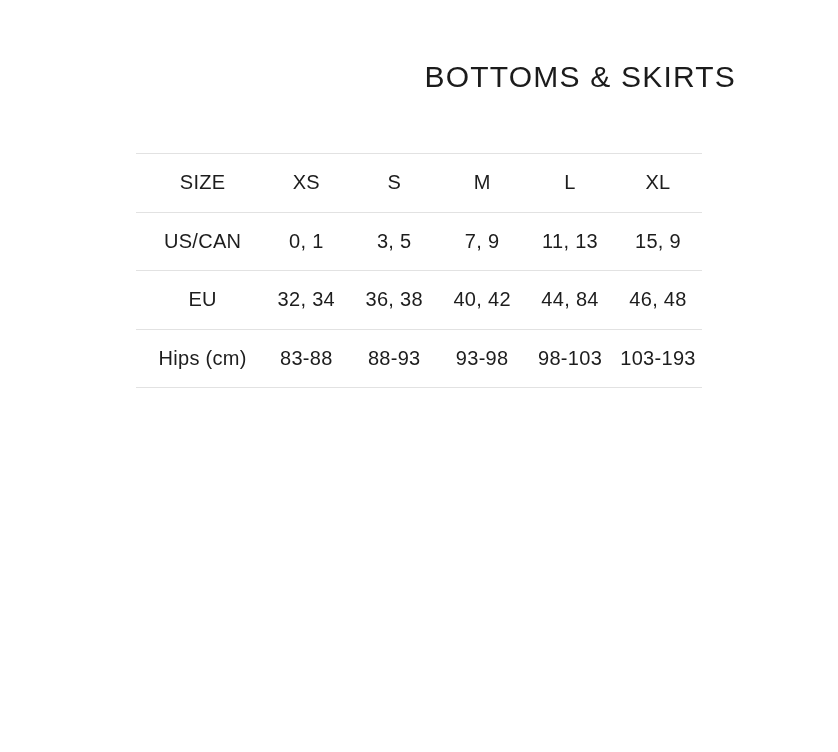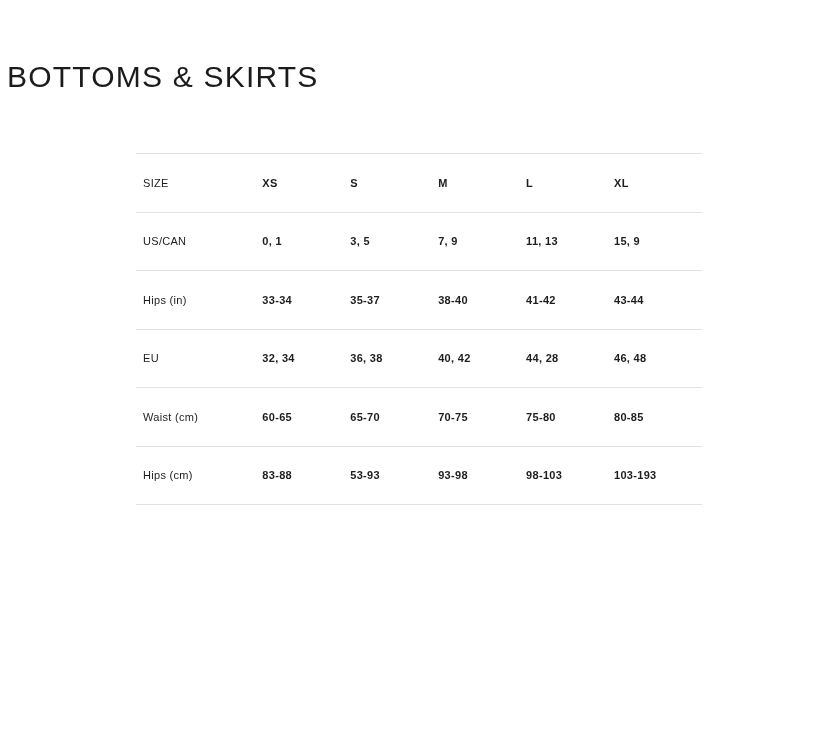--- a/index.html
+++ b/index.html
@@ -16,23 +16,23 @@
   }
   .page {
     position: relative;
     width: 838px;
     height: 752px;
     box-sizing: border-box;
   }
   .title {
     position: absolute;
     top: 60px;
-    left: 7px;
+    left: 16px;
     width: 720px;
-    text-align: left;
+    text-align: right;
     font-size: 30px;
     font-weight: 400;
     letter-spacing: 1.2px;
     color: #1b1b1b;
   }
   .table-wrap {
     position: absolute;
     top: 153px;
     left: 136px;
     width: 566px;
@@ -43,38 +43,37 @@
     table-layout: fixed;
   }
   table.size-chart tr {
     border-bottom: 1px solid #e2e2e2;
   }
   table.size-chart tr:first-child {
     border-top: 1px solid #e2e2e2;
   }
   table.size-chart th,
   table.size-chart td {
-    text-align: left;
+    text-align: center;
     font-weight: 400;
-    font-size: 11px;
+    font-size: 20px;
     color: #1d1d1d;
     padding: 0;
     height: 57.5px;
     vertical-align: middle;
     letter-spacing: 0.3px;
   }
   table.size-chart th:first-child,
   table.size-chart td:first-child {
     width: 118px;
     padding-left: 7px;
   }
   table.size-chart th.col,
   table.size-chart td.col {
     width: 87px;
-    font-weight: bold;
   }
   .row-label {
     white-space: nowrap;
   }
 </style>
 </head>
 <body>
 
 <div class="page">
 
@@ -95,47 +94,31 @@
       <tbody>
         <tr>
           <td class="row-label">US/CAN</td>
           <td class="col">0, 1</td>
           <td class="col">3, 5</td>
           <td class="col">7, 9</td>
           <td class="col">11, 13</td>
           <td class="col">15, 9</td>
         </tr>
         <tr>
-          <td class="row-label">Hips (in)</td>
-          <td class="col">33-34</td>
-          <td class="col">35-37</td>
-          <td class="col">38-40</td>
-          <td class="col">41-42</td>
-          <td class="col">43-44</td>
-        </tr>
-        <tr>
           <td class="row-label">EU</td>
           <td class="col">32, 34</td>
           <td class="col">36, 38</td>
           <td class="col">40, 42</td>
-          <td class="col">44, 28</td>
+          <td class="col">44, 84</td>
           <td class="col">46, 48</td>
-        </tr>
-        <tr>
-          <td class="row-label">Waist (cm)</td>
-          <td class="col">60-65</td>
-          <td class="col">65-70</td>
-          <td class="col">70-75</td>
-          <td class="col">75-80</td>
-          <td class="col">80-85</td>
         </tr>
         <tr>
           <td class="row-label">Hips (cm)</td>
           <td class="col">83-88</td>
-          <td class="col">53-93</td>
+          <td class="col">88-93</td>
           <td class="col">93-98</td>
           <td class="col">98-103</td>
           <td class="col">103-193</td>
         </tr>
       </tbody>
     </table>
   </div>
 
 </div>
 

